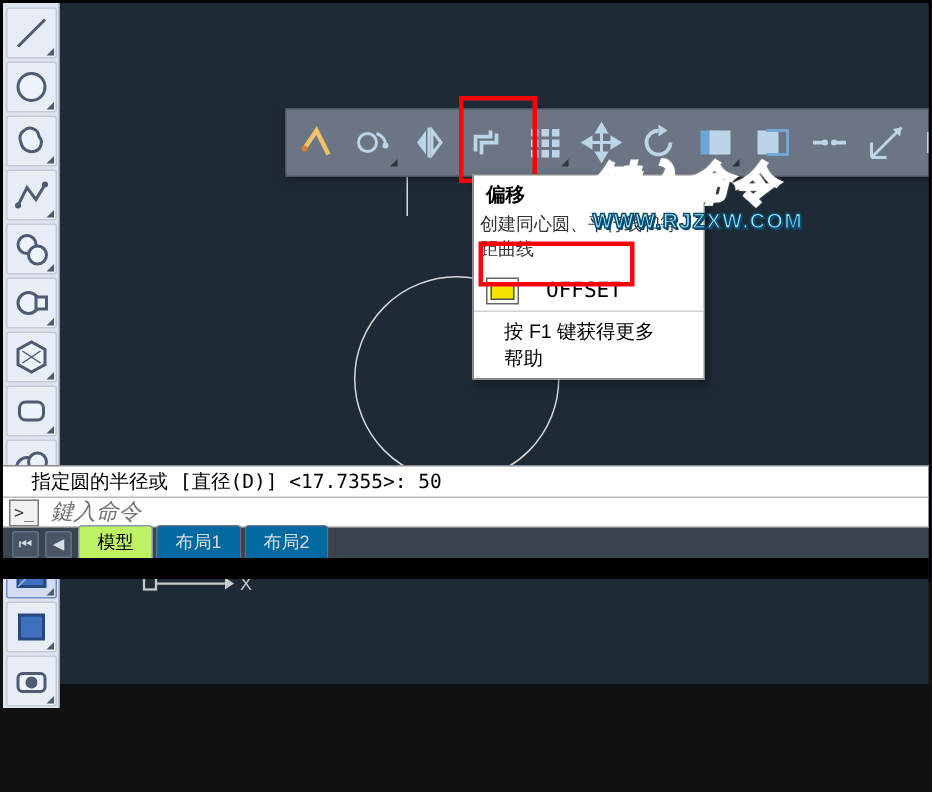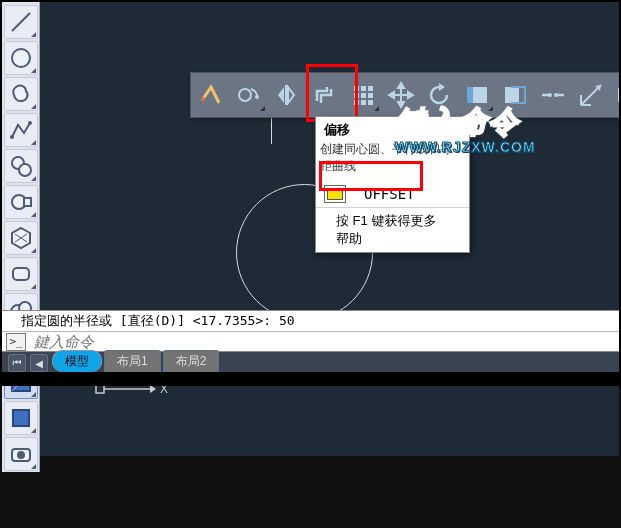--- a/index.html
+++ b/index.html
@@ -207,27 +207,27 @@
   flex:1;border:none;outline:none;font-family:Liberation Sans, sans-serif;font-size:15px;font-style:italic;color:#14532d;background:transparent;
 }
 
 
 .tabbar{
   position:absolute;left:0;right:0;bottom:14px;height:20px;
   background:#3a4450;display:flex;align-items:flex-end;padding-left:6px;
 }
 .tabbar .tab{
   border:1px solid #657085;border-bottom:none;
-  background:#737373;color:#d8dde6;font-size:12px;
+  background:#0369a1;color:#d8dde6;font-size:12px;
   padding:2px 12px 2px 12px;margin-right:2px;
   border-top-left-radius:3px;border-top-right-radius:3px;
   cursor:pointer;
 }
 .tabbar .tab.active{
-  background:#0ea5e9;color:#000;border-color:#8d96a7;border-radius:10px;
+  background:#bef264;color:#000;border-color:#8d96a7;
 }
 .tabbar .navbtn{
   width:16px;height:16px;background:#495465;border:1px solid #657085;color:#d8dde6;
   display:flex;align-items:center;justify-content:center;font-size:10px;margin-right:4px;border-radius:2px;cursor:pointer;
 }
 .status{
   position:absolute;left:0;right:0;bottom:0;height:14px;background:#000;
 }
 
 </style>

